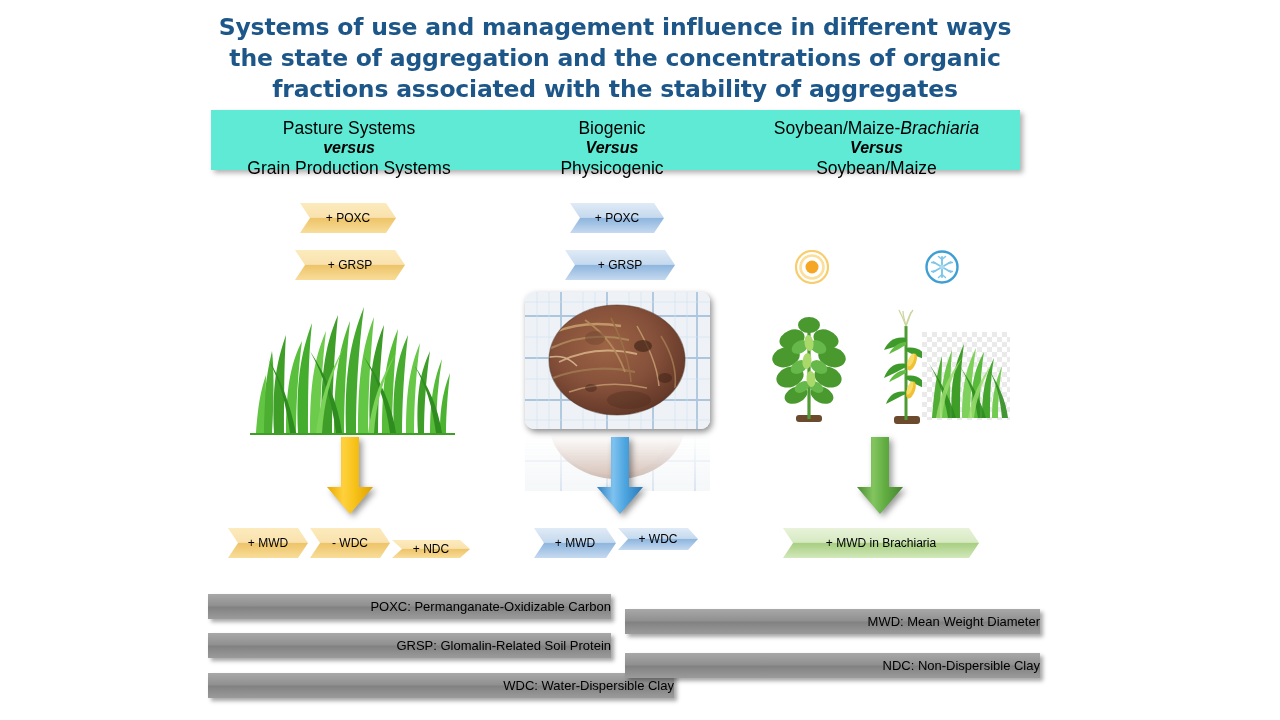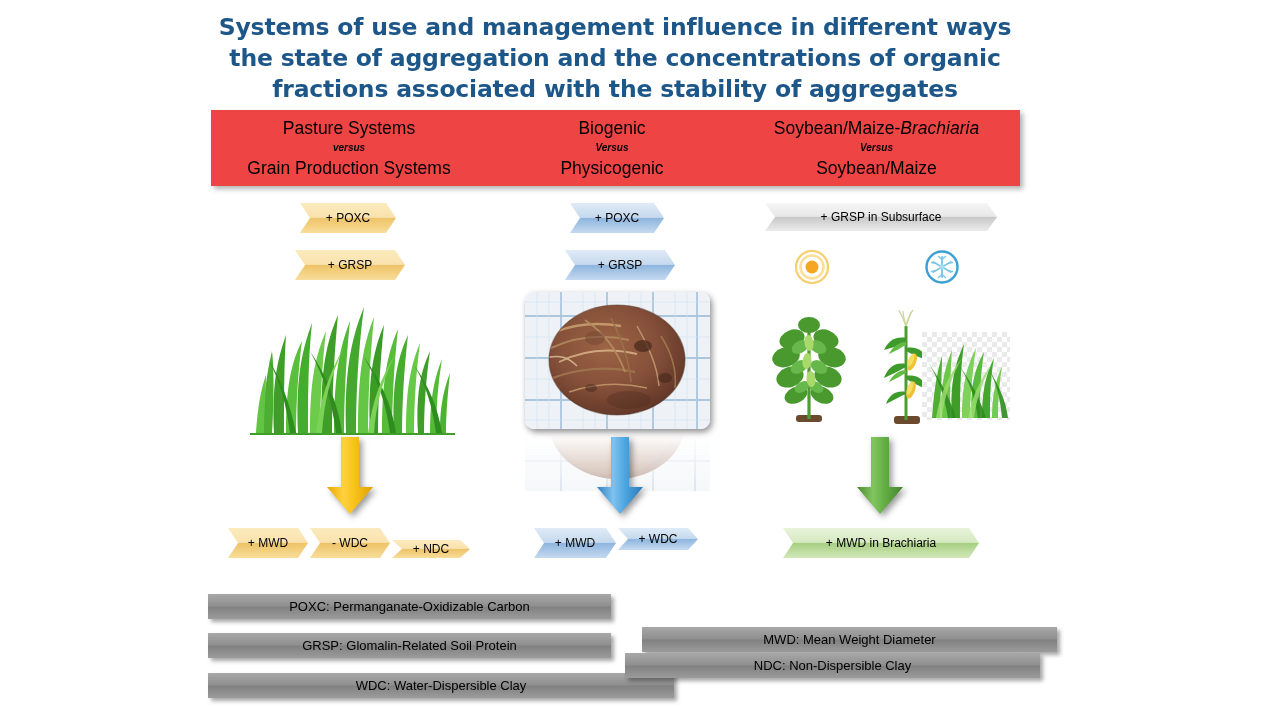--- a/index.html
+++ b/index.html
@@ -19,35 +19,35 @@
     font-weight: bold;
     font-size: 23.5px;
     line-height: 31px;
     letter-spacing: -0.2px;
     color: #1d5688;
   }
 
   
   .header-band {
     position: absolute; left: 211px; top: 110px;
-    width: 809px; height: 76px;
-    background: #ef4444;
+    width: 809px; height: 60px;
+    background: #5eead4;
     box-shadow: 3px 3px 5px rgba(0,0,0,.30);
   }
   .header-col {
     position: absolute; top: 0; height: 76px;
     display: flex; flex-direction: column;
     align-items: center; justify-content: center;
     color: #000;
   }
   .hc1 { left: 6px;   width: 264px; }
   .hc2 { left: 290px; width: 222px; }
   .hc3 { left: 528px; width: 275px; }
   .h-top, .h-bot { font-size: 17.5px; line-height: 22px; white-space: nowrap; }
-  .h-mid { font-size: 10px; font-weight: bold; font-style: italic; line-height: 18px; }
+  .h-mid { font-size: 16px; font-weight: bold; font-style: italic; line-height: 18px; }
   .ital { font-style: italic; }
 
   
   .plaque {
     position: absolute;
     display: flex; align-items: center; justify-content: center;
     font-size: 12px; color: #000; white-space: nowrap;
     -webkit-clip-path: polygon(0 0, 10px 50%, 0 100%, calc(100% - 10px) 100%, 100% 50%, calc(100% - 10px) 0);
     clip-path: polygon(0 0, 10px 50%, 0 100%, calc(100% - 10px) 100%, 100% 50%, calc(100% - 10px) 0);
   }
@@ -85,21 +85,21 @@
     mask-image: linear-gradient(to top, rgba(0,0,0,0) 5%, rgba(0,0,0,.55) 100%);
     opacity: .85;
   }
   .plant { position: absolute; }
 
   
   .legend-bar {
     position: absolute; height: 25px;
     background: linear-gradient(#a8a8a8, #8f8f8f 48%, #818181 52%, #9b9b9b);
     box-shadow: 3px 3px 4px rgba(0,0,0,.35);
-    display: flex; align-items: center; justify-content: center;
+    display: flex; align-items: center; justify-content: flex-end;
     font-size: 13px; color: #000; white-space: nowrap;
   }
 </style>
 </head>
 <body>
 
 <div id="stage">
 
   <div class="title">Systems of use and management influence in different ways the state of aggregation and the concentrations of organic fractions associated with the stability of aggregates</div>
 
@@ -282,23 +282,20 @@
     </svg>
   </div>
 
   <div class="plaque p-blue shadowed" style="left:534px; top:528px; width:82px; height:30px;">
     <span>+ MWD</span>
   </div>
   <div class="plaque p-blue shadowed" style="left:618px; top:528px; width:80px; height:22px;">
     <span>+ WDC</span>
   </div>
 
-  <div class="plaque p-gray shadowed" style="left:765px; top:203px; width:232px; height:28px;">
-    <span>+ GRSP in Subsurface</span>
-  </div>
 
   <div class="season-icon" style="left:795px; top:250px;">
     <svg width="34" height="34" viewBox="0 0 34 34" xmlns="http://www.w3.org/2000/svg">
       <circle cx="17" cy="17" r="16" fill="none" stroke="#f6c453" stroke-width="2.2" opacity=".85"></circle>
       <circle cx="17" cy="17" r="11.5" fill="none" stroke="#fbdf9a" stroke-width="2.6"></circle>
       <circle cx="17" cy="17" r="6.5" fill="#f5a623"></circle>
     </svg>
   </div>
 
   <div class="season-icon" style="left:925px; top:250px;">
@@ -432,20 +429,20 @@
   <div class="legend-bar" style="left:208px; top:594px; width:403px;">
     <span>POXC: Permanganate-Oxidizable Carbon</span>
   </div>
   <div class="legend-bar" style="left:208px; top:633px; width:403px;">
     <span>GRSP: Glomalin-Related Soil Protein</span>
   </div>
   <div class="legend-bar" style="left:208px; top:673px; width:466px;">
     <span>WDC: Water-Dispersible Clay</span>
   </div>
 
-  <div class="legend-bar" style="left:642px; top:609px; width:415px;margin-top:18px;">
+  <div class="legend-bar" style="left:625px; top:609px; width:415px;">
     <span>MWD: Mean Weight Diameter</span>
   </div>
   <div class="legend-bar" style="left:625px; top:653px; width:415px;">
     <span>NDC: Non-Dispersible Clay</span>
   </div>
 
 </div>
 
 </body></html>

